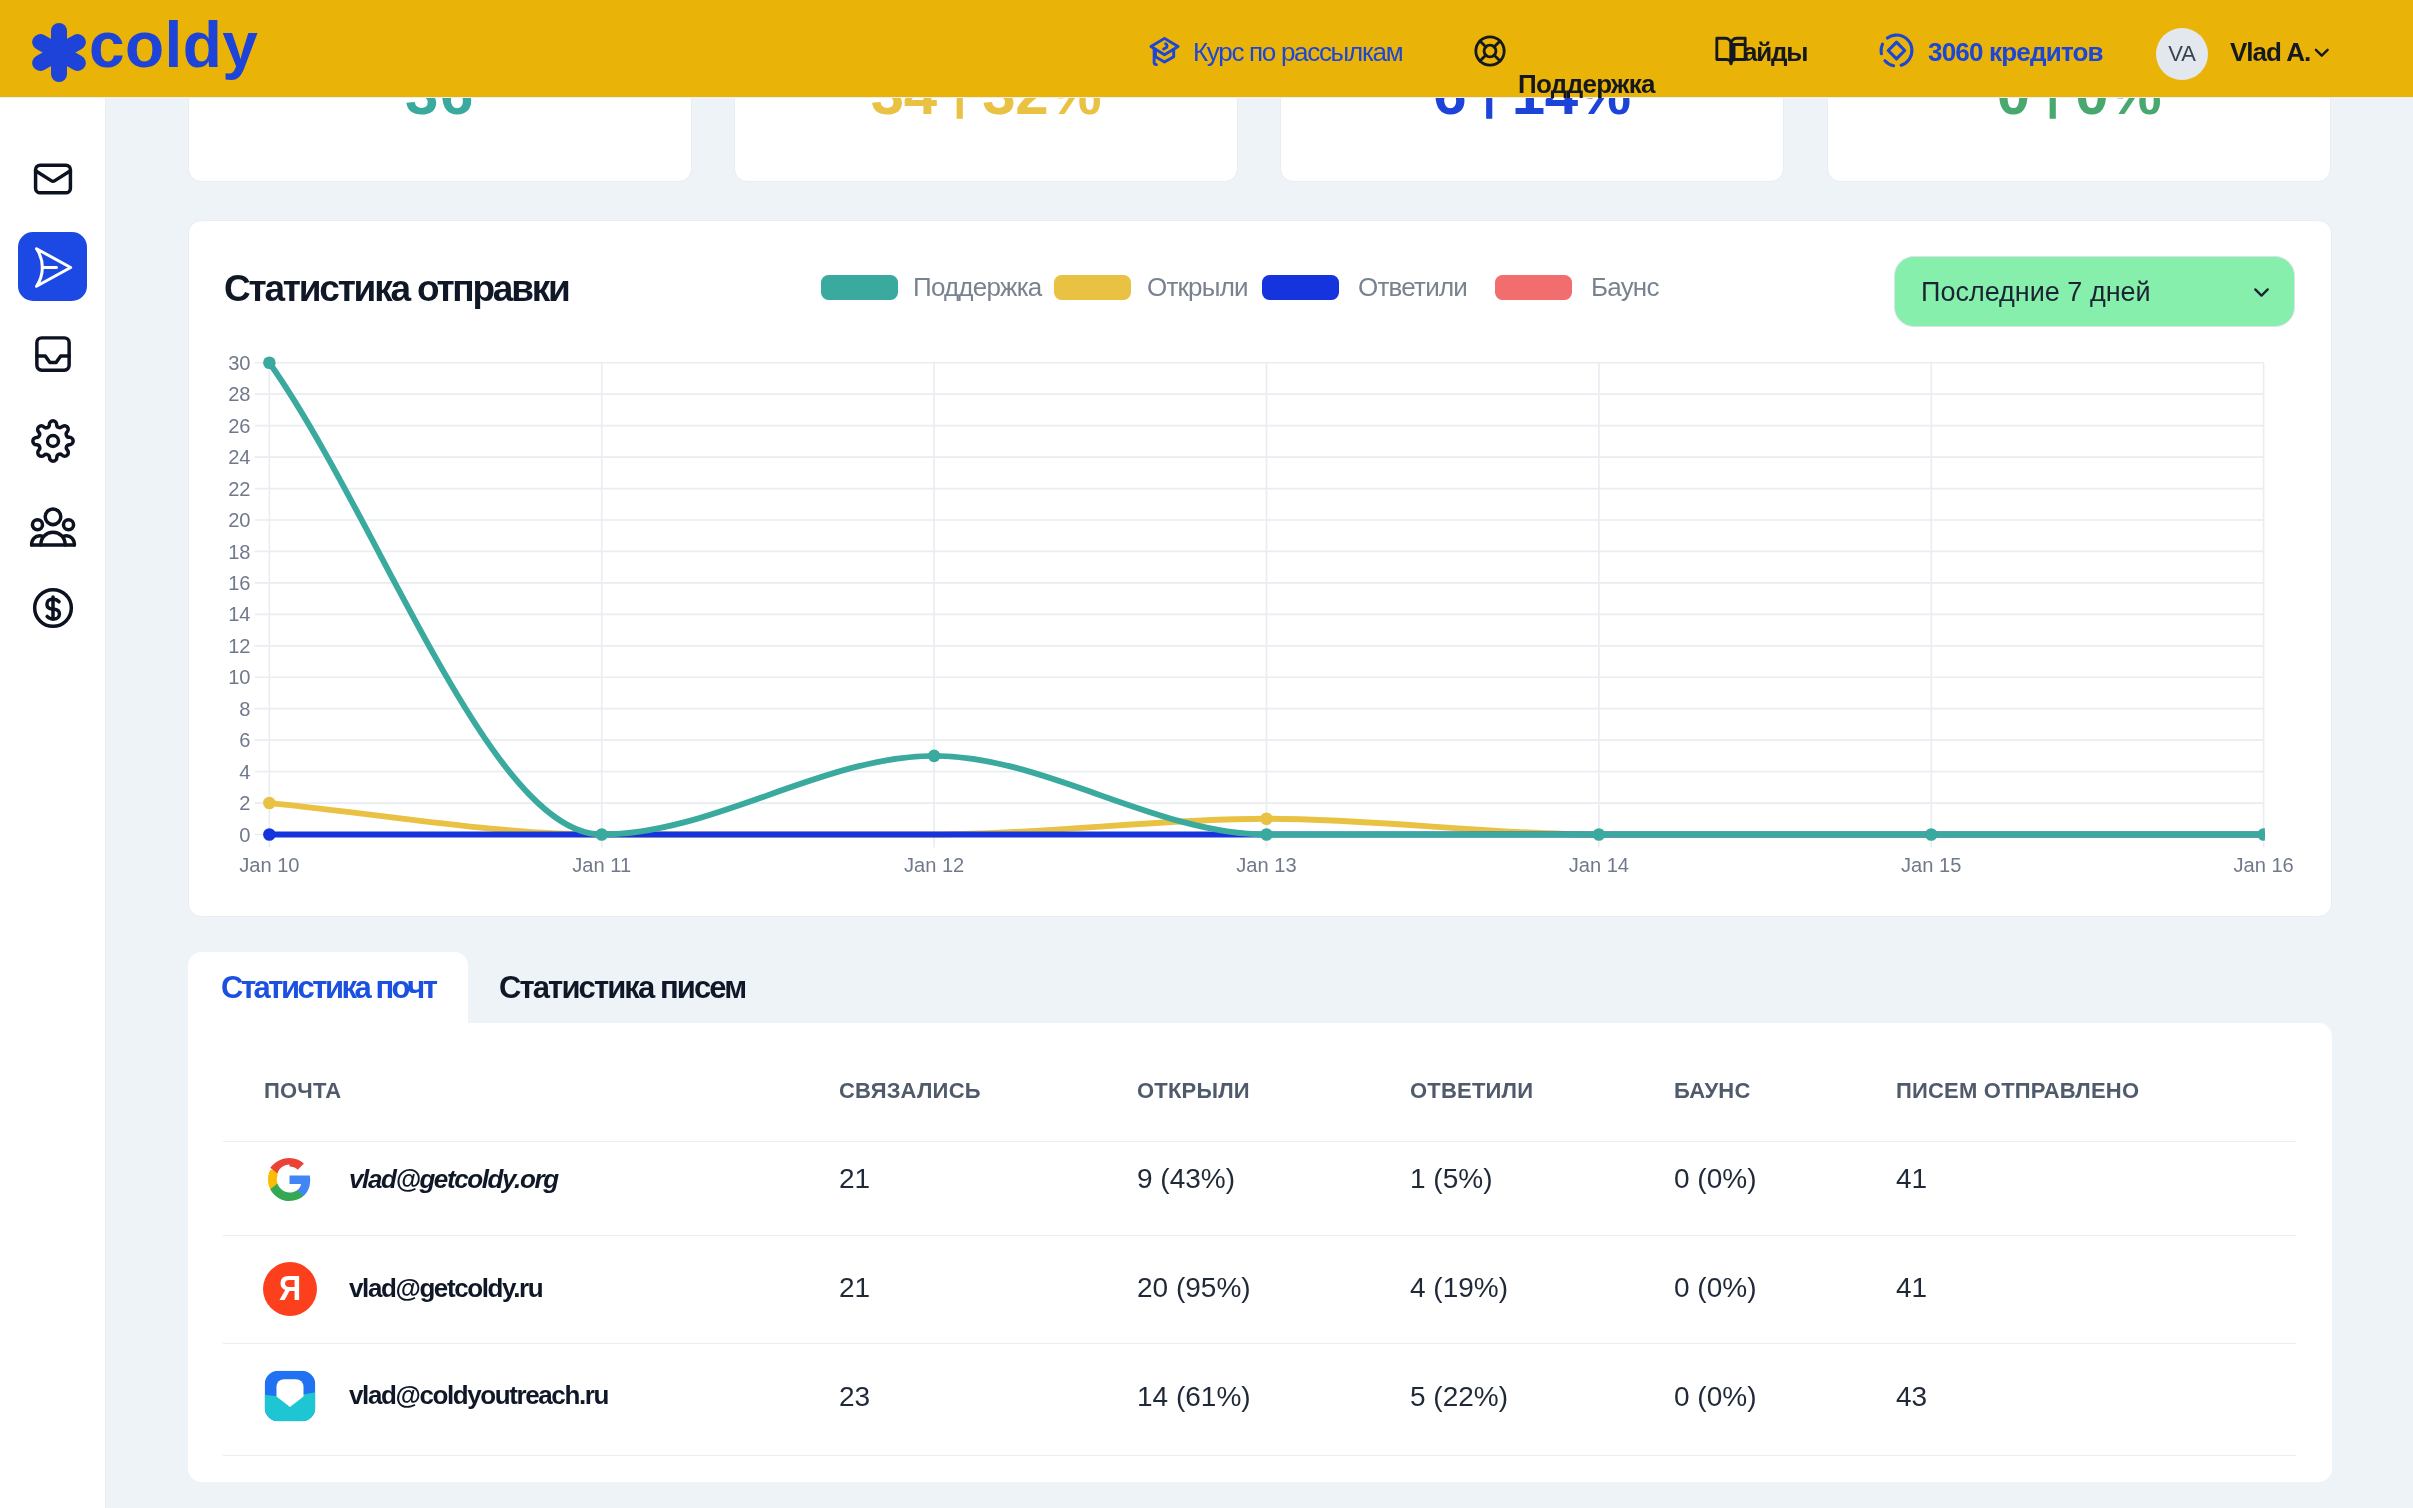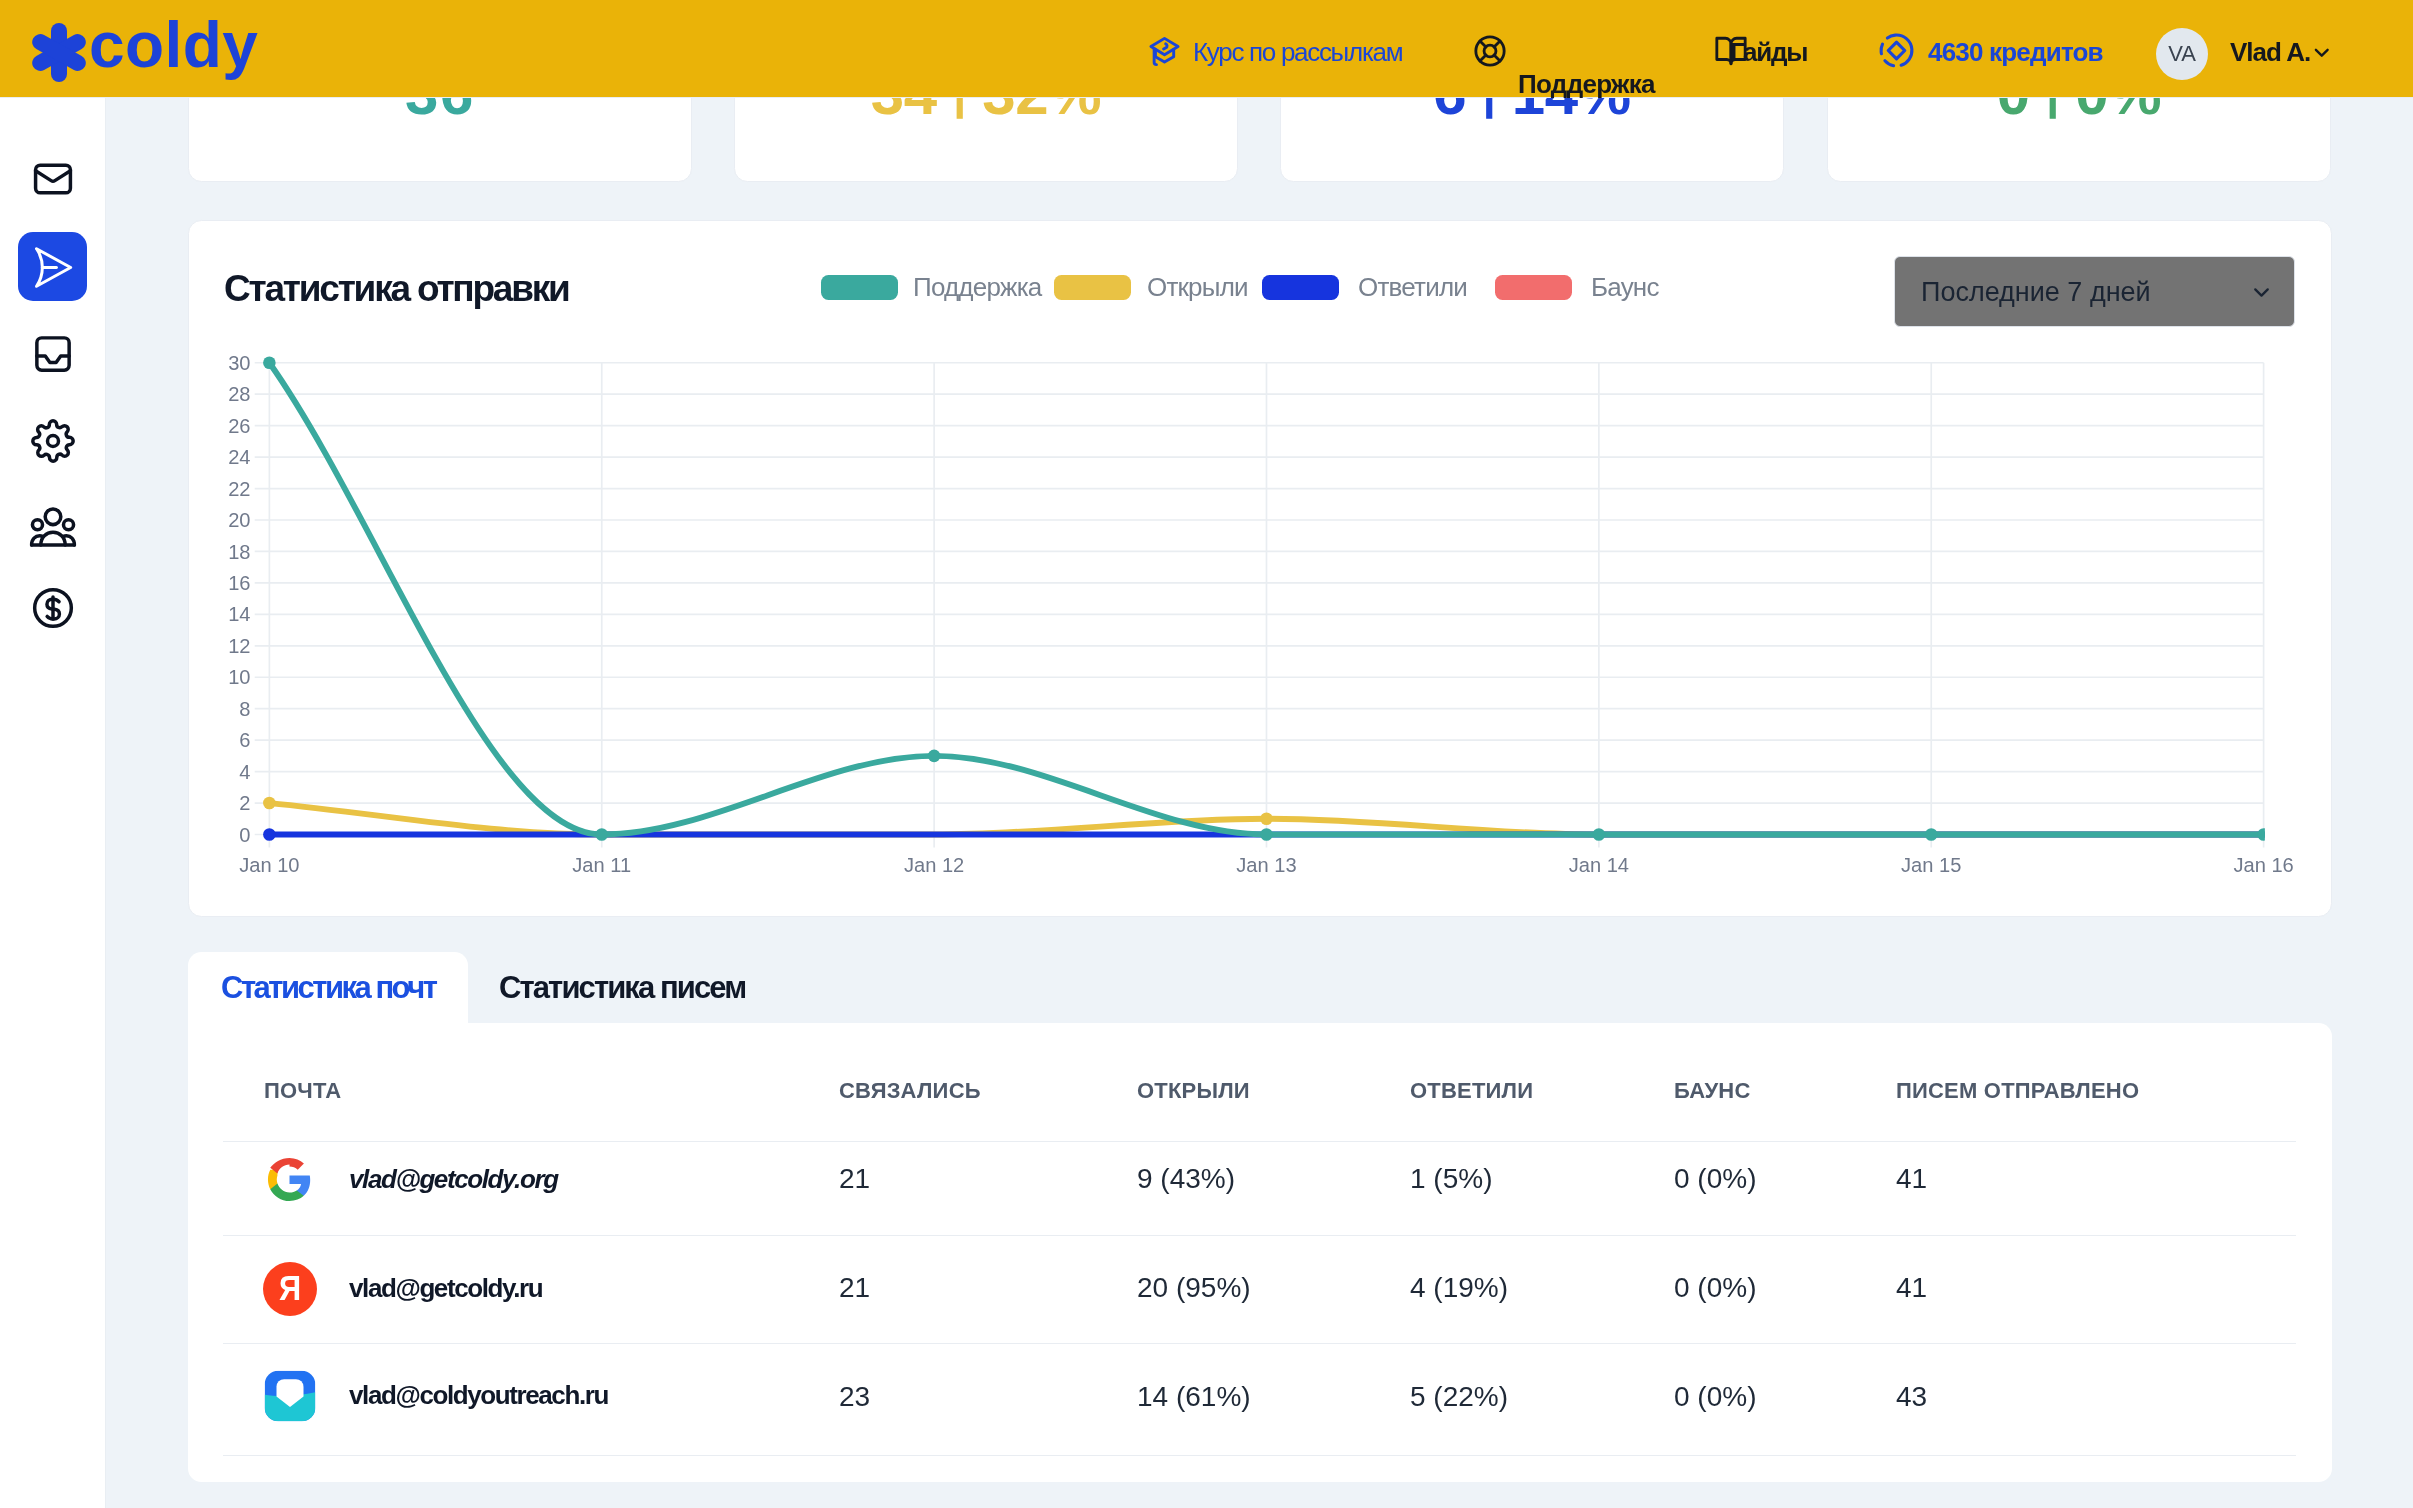--- a/index.html
+++ b/index.html
@@ -17,21 +17,21 @@
   
   .card { position:absolute; top:17px; height:165px; background:#fff; border:1.7px solid #e9edf3; border-radius:13.4px; }
   .bignum { position:absolute; top:59px; width:504px; text-align:center; font-weight:bold; font-size:60px; letter-spacing:-0.4px; white-space:nowrap; }
   .bignum .bar { font-size:48px; font-weight:bold; position:relative; top:-5.9px; }
 
   
   #chartcard { position:absolute; left:188px; top:220px; width:2144px; height:697px; background:#fff; border:1.7px solid #e9edf3; border-radius:13.4px; }
   #charttitle { position:absolute; left:224px; top:268px; font-size:37px; font-weight:bold; color:#101828; letter-spacing:-2.2px; z-index:2;}
   .pill { position:absolute; top:275px; width:77px; height:25px; border-radius:7.5px; }
   .leglabel { position:absolute; top:272px; font-size:26px; color:#79828f; letter-spacing:-0.8px; }
-  #dropdown { position:absolute; left:1894px; top:256px; width:401px; height:71px; background:#737373; border:1.7px solid #dde2e9; border-radius:6px; }
+  #dropdown { position:absolute; left:1894px; top:256px; width:401px; height:71px; background:#86efac; border:1.7px solid #dde2e9; border-radius:20px; }
   #dropdown span { position:absolute; left:26px; top:20px; font-size:27px; color:#1a2433; }
 
   
   #tab1 { position:absolute; left:188px; top:952px; width:280px; height:72px; background:#fff; border-radius:13.4px 13.4px 0 0; }
   #tab1 span { position:absolute; left:33px; top:18.4px; font-size:31px; font-weight:bold; color:#1b50e0; letter-spacing:-2.5px; }
   #tab2 { position:absolute; left:499px; top:970px; font-size:31px; font-weight:bold; color:#101828; letter-spacing:-1.9px; }
 
   
   #tablecard { position:absolute; left:188px; top:1023px; width:2144px; height:459px; background:#fff; border-radius:0 13.4px 13.4px 13.4px; }
   .th { position:absolute; top:1078px; font-size:22px; font-weight:bold; color:#4f5a6b; letter-spacing:0.2px; }
@@ -242,21 +242,21 @@
   <svg class="abs" style="left:1714px; top:34px;" width="34" height="34" viewBox="0 0 24 24" fill="none" stroke="#15181e" stroke-width="2" stroke-linecap="round" stroke-linejoin="round">
     <path d="M2 3h6a4 4 0 0 1 4 4v14a3 3 0 0 0-3-3H2z"></path>
     <path d="M22 3h-6a4 4 0 0 0-4 4v14a3 3 0 0 1 3-3h7z"></path>
   </svg>
   <div class="abs" style="left:1730px; top:37px; font-size:26px; font-weight:bold; color:#15181e; letter-spacing:-1.3px;">Гайды</div>
 
   <svg class="abs" style="left:1878px; top:32px;" width="37" height="37" viewBox="0 0 24 24" fill="none" stroke="#1b46d6" stroke-width="2" stroke-linecap="round" stroke-linejoin="round">
     <circle cx="12" cy="12" r="10" stroke-dasharray="29 5 6.5 5 6.5 5 5.8" transform="rotate(-95 12 12)"></circle>
     <rect x="8.2" y="8.2" width="7.6" height="7.6" transform="rotate(45 12 12)"></rect>
   </svg>
-  <div class="abs" style="left:1928px; top:37px; font-size:26px; font-weight:bold; color:#1b46d6; letter-spacing:-0.8px;">4630 кредитов</div>
+  <div class="abs" style="left:1928px; top:37px; font-size:26px; font-weight:bold; color:#1b46d6; letter-spacing:-0.8px;">3060 кредитов</div>
 
   <div class="abs" style="left:2156px; top:28px; width:52px; height:52px; border-radius:50%; background:#e2e8ee;"></div>
   <div class="abs" style="left:2156px; top:28px; width:52px; height:52px; text-align:center; line-height:52px; font-size:22px; color:#3a4350;">VA</div>
   <div class="abs" style="left:2230px; top:37px; font-size:26px; font-weight:bold; color:#15181e; letter-spacing:-1px;">Vlad A.</div>
   <svg class="abs" style="left:2310px; top:41px;" width="23.5" height="23.5" viewBox="0 0 24 24" fill="none" stroke="#15181e" stroke-width="2.4" stroke-linecap="round" stroke-linejoin="round">
     <polyline points="6 9 12 15 18 9"></polyline>
   </svg>
 </div>
 
 <div id="sidebar">

